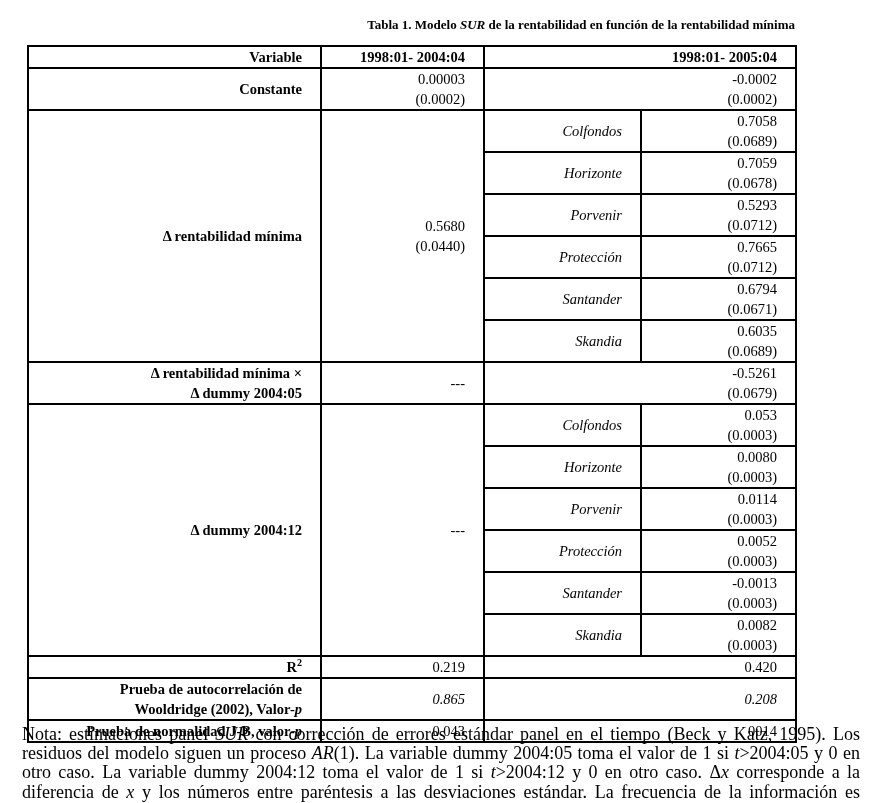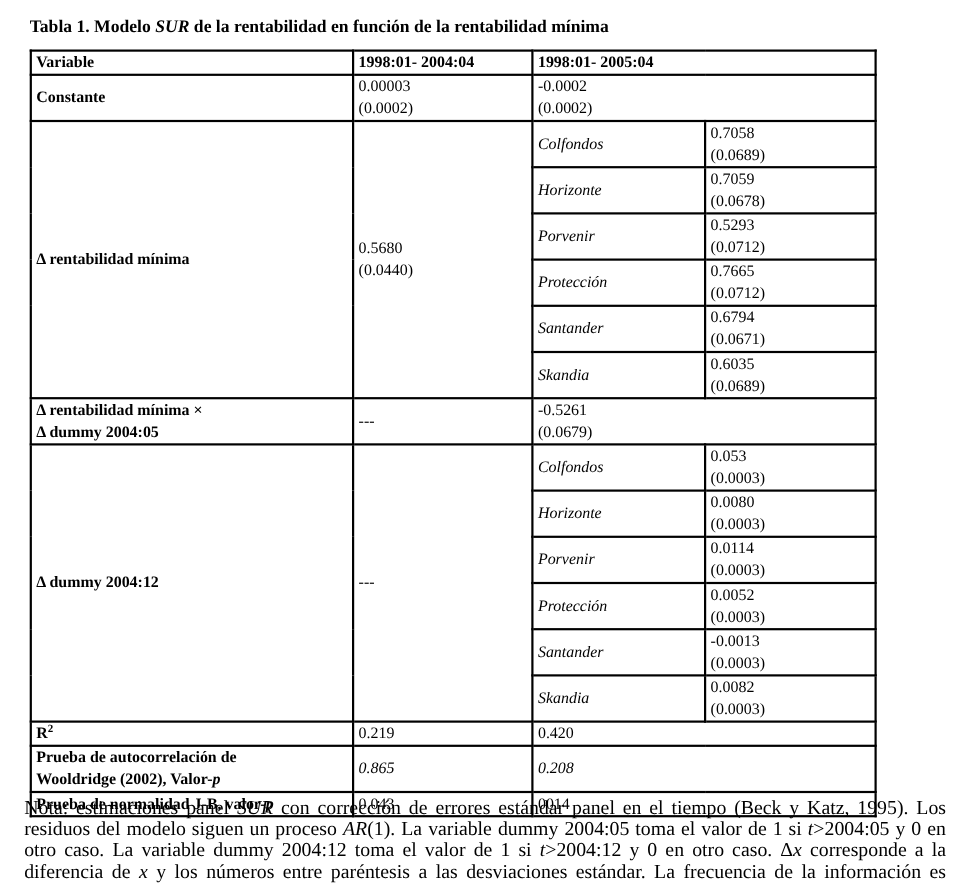--- a/index.html
+++ b/index.html
@@ -5,35 +5,35 @@
   html, body { margin: 0; padding: 0; background: #ffffff; }
   body {
     width: 869px; height: 803px;
     font-family: "Liberation Serif", serif;
     color: #000;
   }
   .page { position: relative; width: 869px; height: 803px; background: #fff; overflow: hidden; }
 
   .title {
     position: absolute; top: 15px; left: 27px; width: 768px;
-    text-align: left; font-weight: bold; font-size: 16px; line-height: 20px;
+    text-align: right; font-weight: bold; font-size: 13px; line-height: 20px;
     white-space: nowrap;
   }
   .title .it { font-style: italic; }
 
   table.sur {
     position: absolute; left: 27px; top: 45px; width: 768px;
     border-collapse: collapse; table-layout: fixed;
     border: 2px solid #000;
   }
   table.sur td {
     border: 2px solid #000;
     font-size: 14.5px; line-height: 20px;
-    text-align: left; vertical-align: middle;
-    padding: 0 4px; overflow: hidden;
+    text-align: right; vertical-align: middle;
+    padding: 0 18px; overflow: hidden;
   }
   td.lbl { font-weight: bold; }
   td.vtop { vertical-align: top; font-style: italic; }
   tr.h20 { height: 20px; }
   tr.h22 { height: 22px; }
   tr.h40 { height: 40px; }
   tr.h41 { height: 41px; }
   tr.h42 { height: 42px; }
   sup { font-size: 10px; line-height: 0; }
   .it { font-style: italic; }

